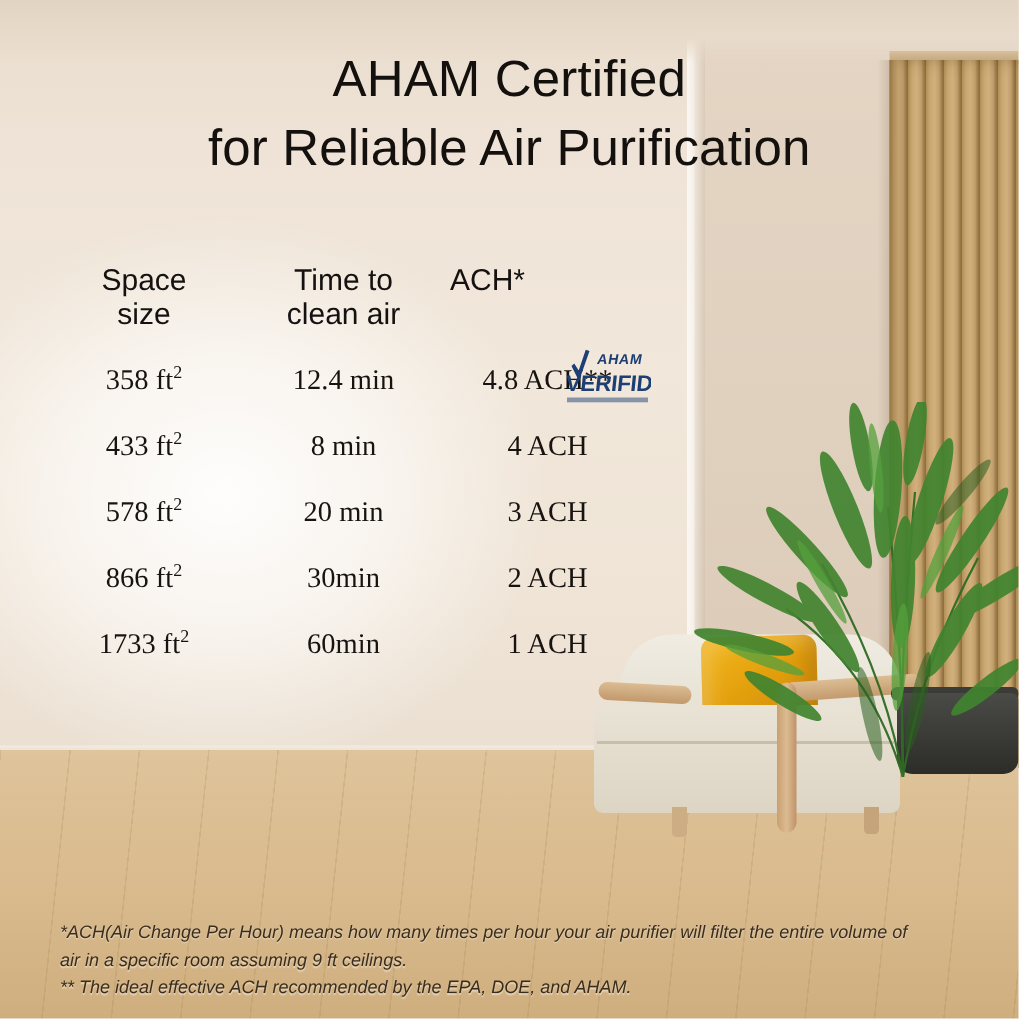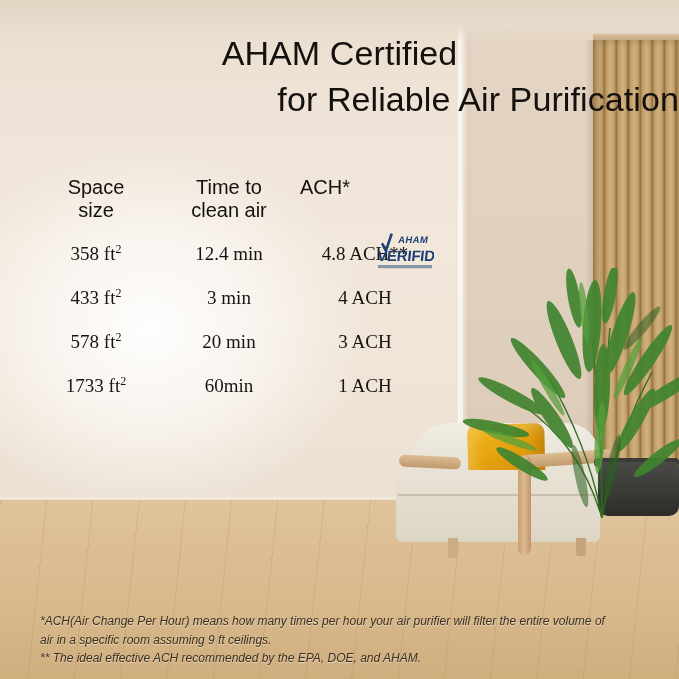--- a/index.html
+++ b/index.html
@@ -121,21 +121,21 @@
   .palm{ position:absolute; left:452px; top:268px; width:227px; height:250px; }
   .palm svg{ width:100%; height:100%; display:block; }
 
   
   .title{
     position:absolute; left:0; top:30px; width:679px;
     text-align:center; color:#13100d;
     font-size:34px; line-height:46px; font-weight:400;
     letter-spacing:.1px;
   }
-  .title .l2{ display:block;text-align:right; }
+  .title .l2{ display:block; }
 
   .table-wrap{ position:absolute; left:28px; top:176px; width:420px; }
   .th-row{ position:relative; height:56px; }
   .th{
     position:absolute; color:#141110; font-size:20px; line-height:23px; font-weight:400;
   }
   .th.c1{ left:0px; width:136px; text-align:center; }
   .th.c2{ left:136px; width:130px; text-align:center; }
   .th.c3{ left:272px; width:120px; text-align:left; }
 
@@ -253,30 +253,35 @@
   </div>
 
   <div class="tr">
     <div class="td c1"><span>358</span>&nbsp;<span>ft</span><sup>2</sup></div>
     <div class="td c2">12.4 min</div>
     <div class="td c3">4.8 ACH**</div>
   </div>
 
   <div class="tr">
     <div class="td c1"><span>433</span>&nbsp;<span>ft</span><sup>2</sup></div>
-    <div class="td c2">3 min</div>
+    <div class="td c2">8 min</div>
     <div class="td c3">4 ACH</div>
   </div>
 
   <div class="tr">
     <div class="td c1"><span>578</span>&nbsp;<span>ft</span><sup>2</sup></div>
     <div class="td c2">20 min</div>
     <div class="td c3">3 ACH</div>
   </div>
 
+  <div class="tr">
+    <div class="td c1"><span>866</span>&nbsp;<span>ft</span><sup>2</sup></div>
+    <div class="td c2">30min</div>
+    <div class="td c3">2 ACH</div>
+  </div>
 
   <div class="tr">
     <div class="td c1"><span>1733</span>&nbsp;<span>ft</span><sup>2</sup></div>
     <div class="td c2">60min</div>
     <div class="td c3">1 ACH</div>
   </div>
 </div>
 
 <div class="aham-logo">
   <svg viewBox="0 0 58 42" aria-hidden="true">

